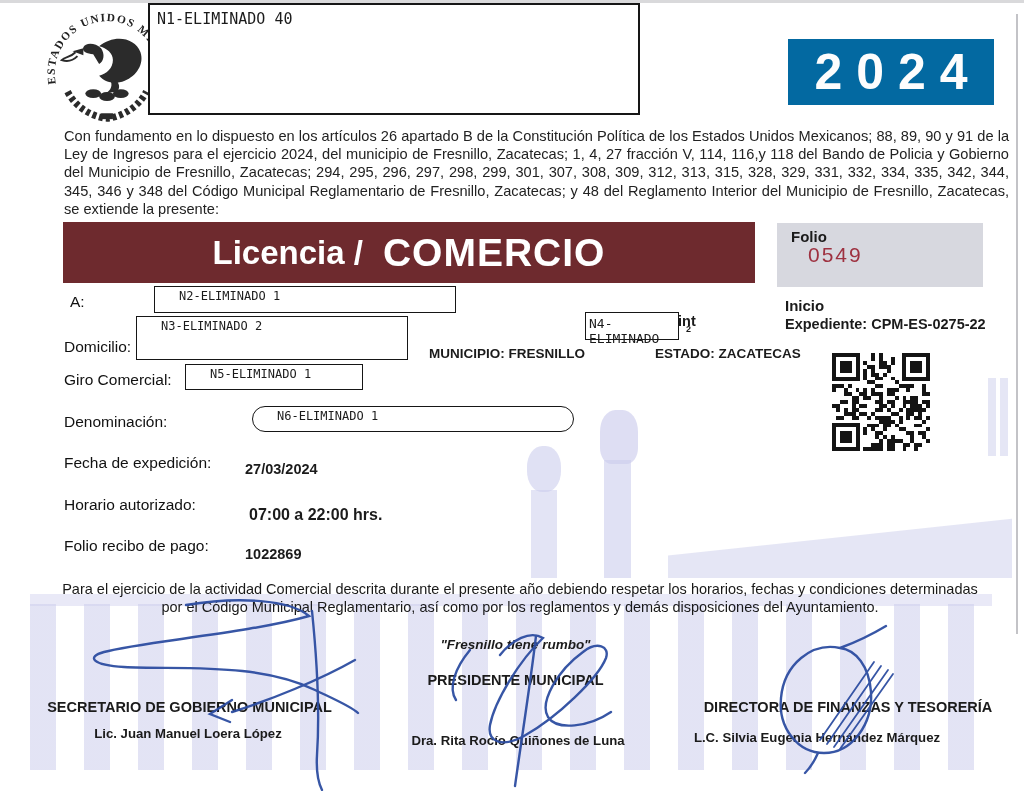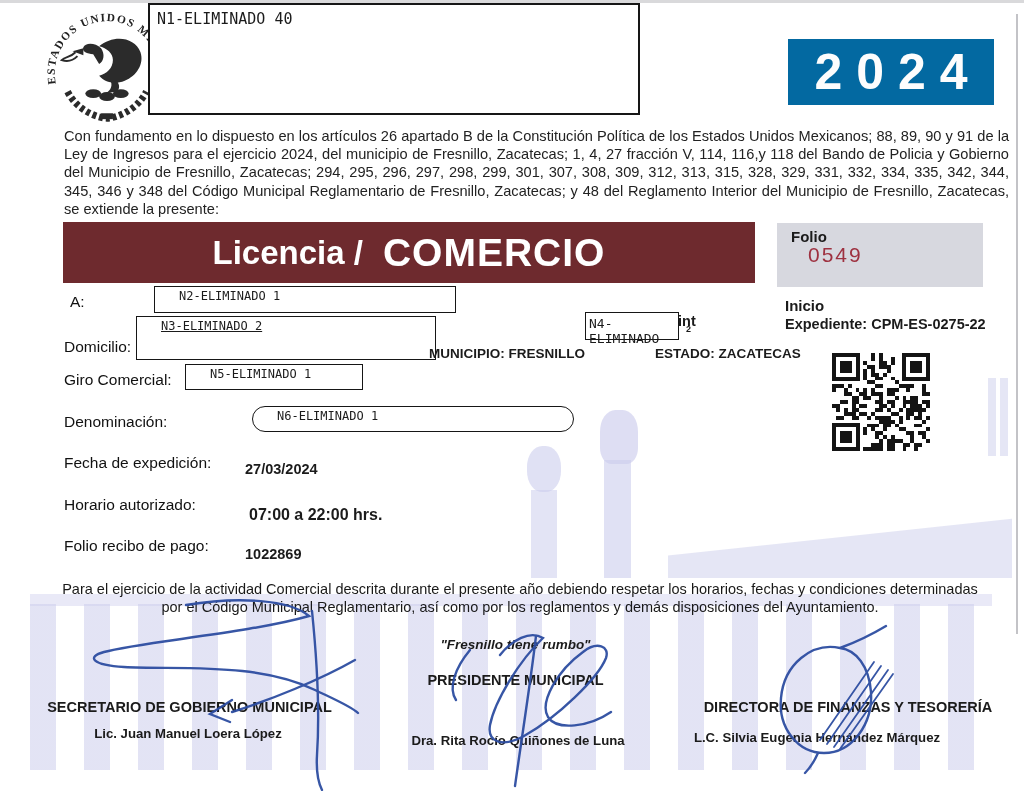--- a/index.html
+++ b/index.html
@@ -47,21 +47,21 @@
   .inicio{left:785px;top:297px;font-size:15px;font-weight:800;}
   .expediente{left:785px;top:316px;font-size:14.5px;font-weight:700;}
 
   
   .lbl{font-size:15.5px;font-weight:500;color:#111;}
   .redact{border:1.6px solid #161616;background:#fff;font-family:"DejaVu Sans Mono",monospace;
     font-size:12px;padding:2px 24px;box-sizing:border-box;}
   .lbl-a{left:70px;top:293px;}
   .n2-box{left:154px;top:286px;width:302px;height:27px;}
   .lbl-dom{left:64px;top:338px;}
-  .n3-box{left:136px;top:316px;width:300px;height:44px;text-decoration:underline;}
+  .n3-box{left:136px;top:316px;width:272px;height:44px;}
   .n4-box{left:585px;top:312px;width:94px;height:28px;font-size:13px;padding:3px 3px;}
   .int-wrap{left:678px;top:313px;font-size:14.5px;font-weight:800;}
   .int-wrap .sub{position:absolute;left:8px;top:11px;font-size:9px;font-weight:700;}
   .municipio{left:429px;top:346px;font-size:13.5px;font-weight:700;}
   .estado{left:655px;top:346px;font-size:13.5px;font-weight:700;}
   .lbl-giro{left:64px;top:371px;}
   .n5-box{left:185px;top:364px;width:178px;height:26px;}
   .lbl-den{left:64px;top:413px;}
   .n6-box{left:252px;top:406px;width:322px;height:26px;border-radius:13px;}
   .lbl-fec{left:64px;top:454px;}

